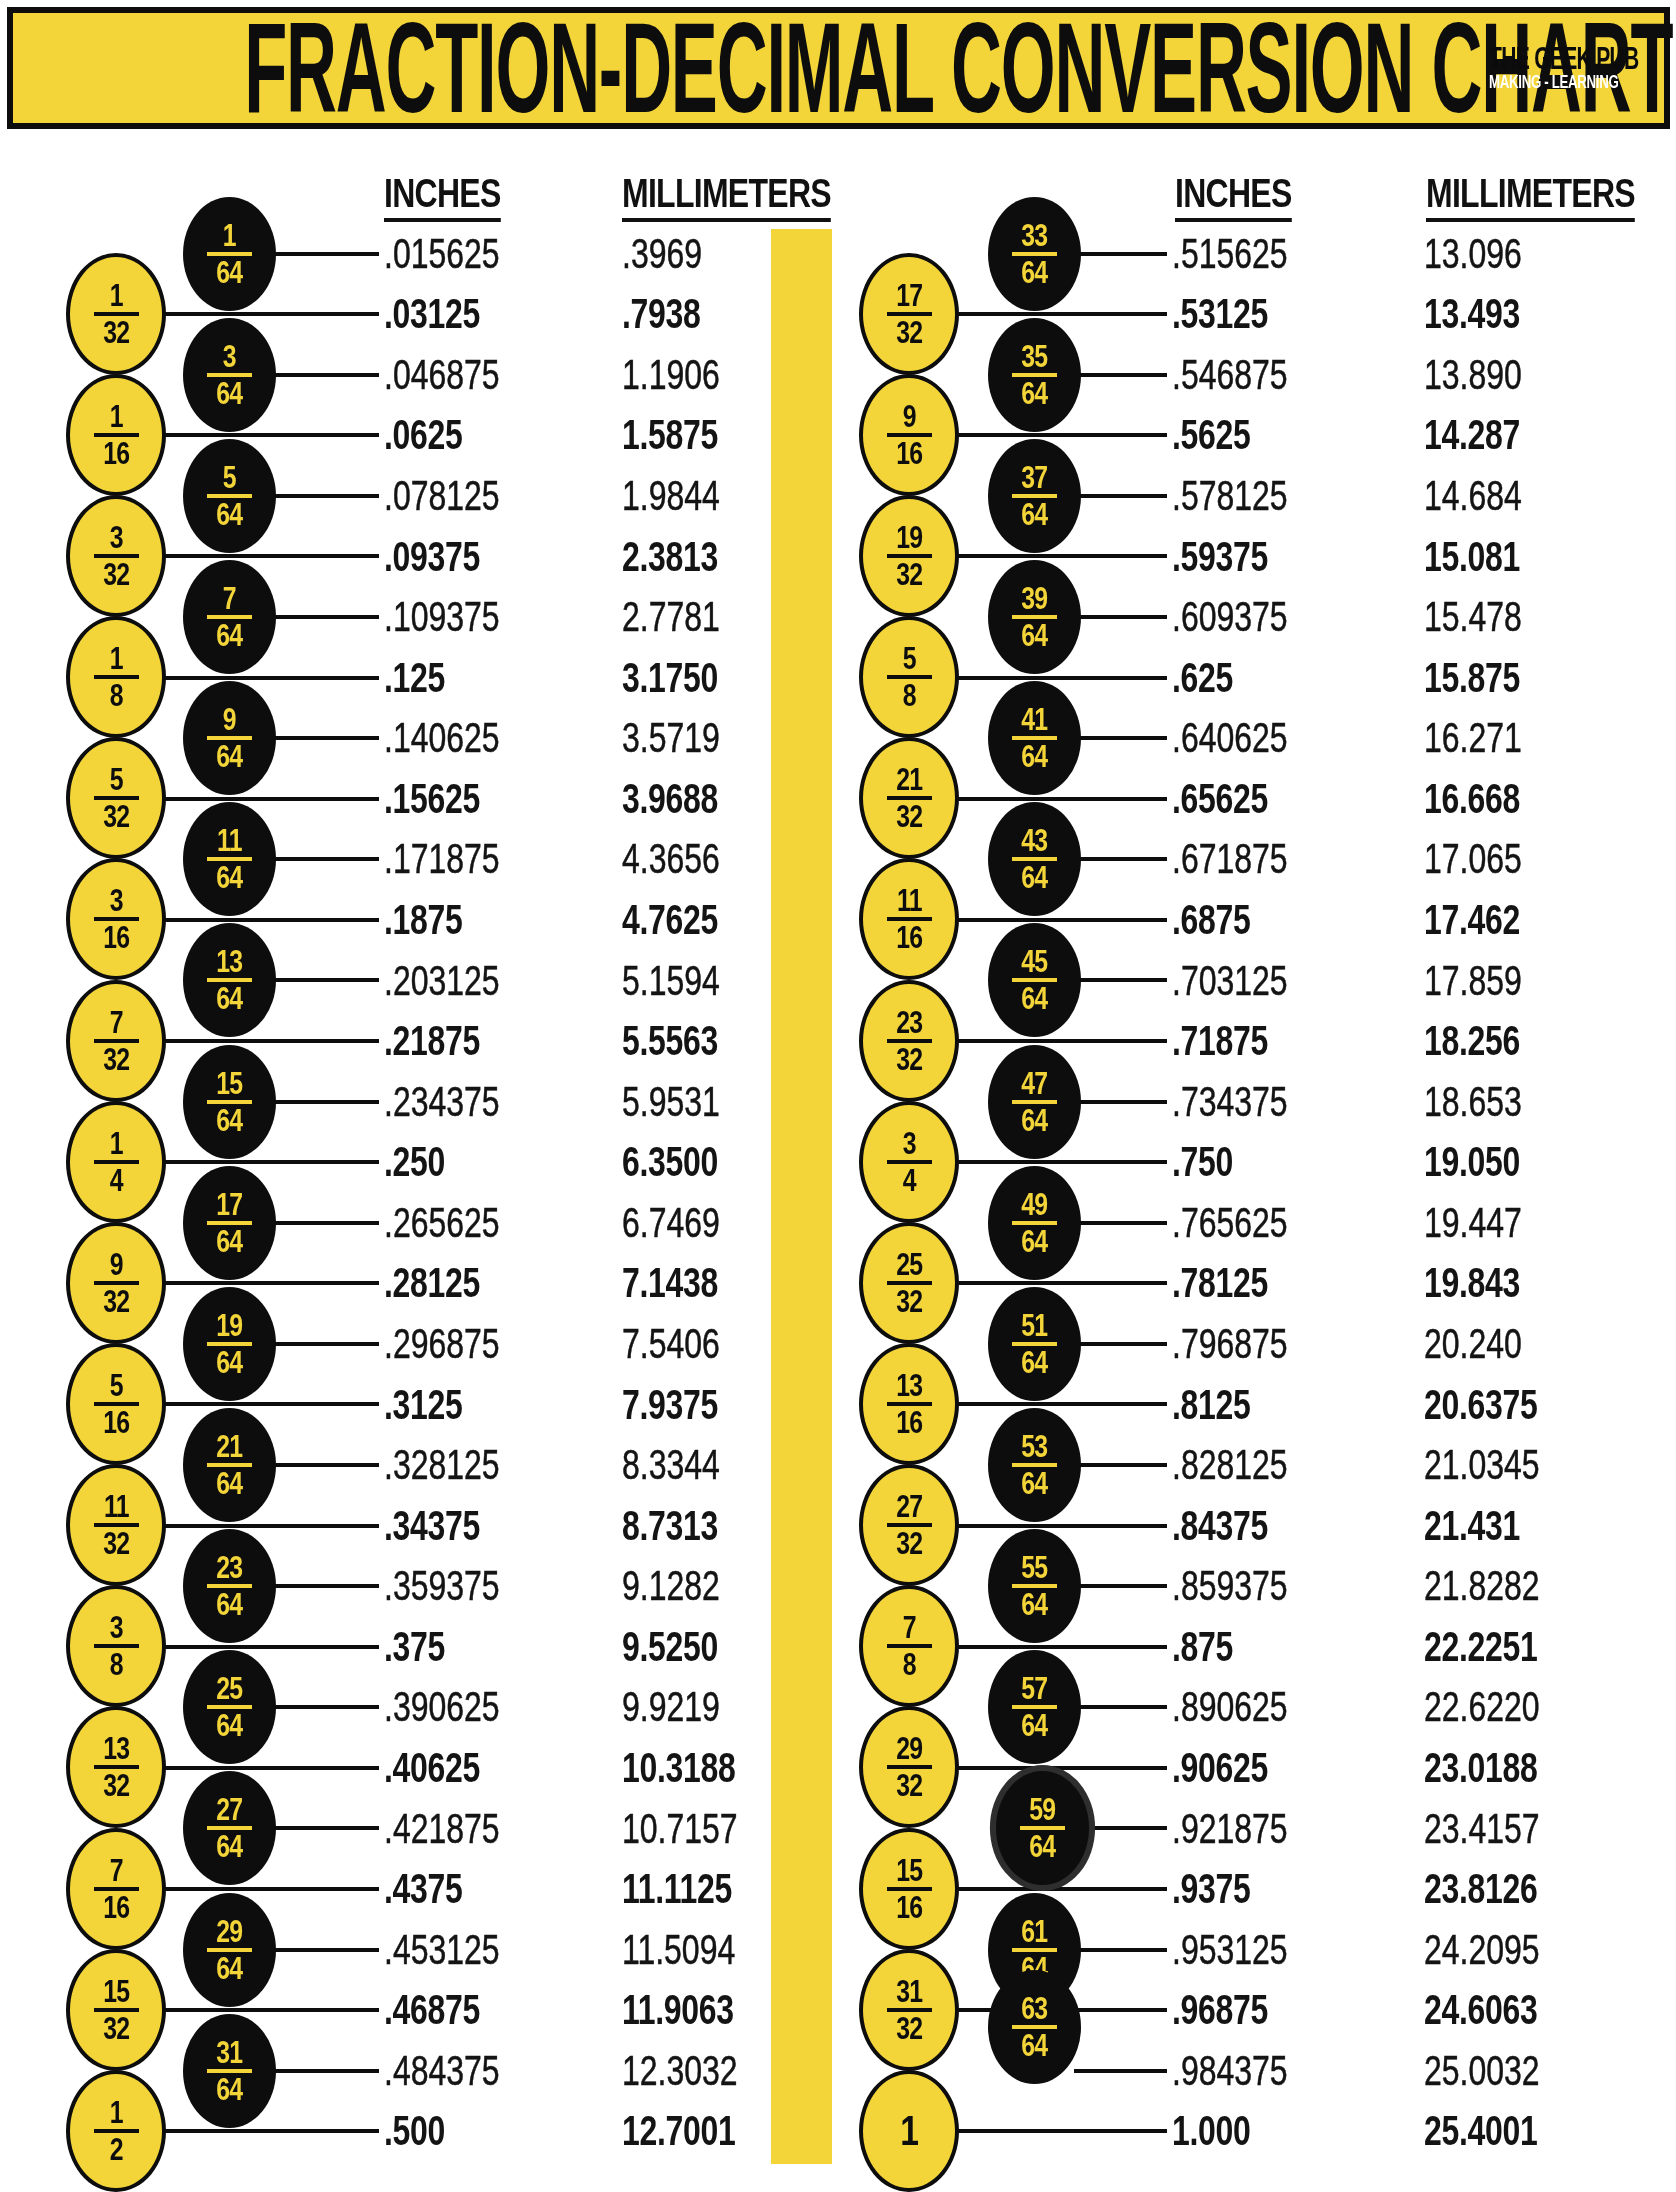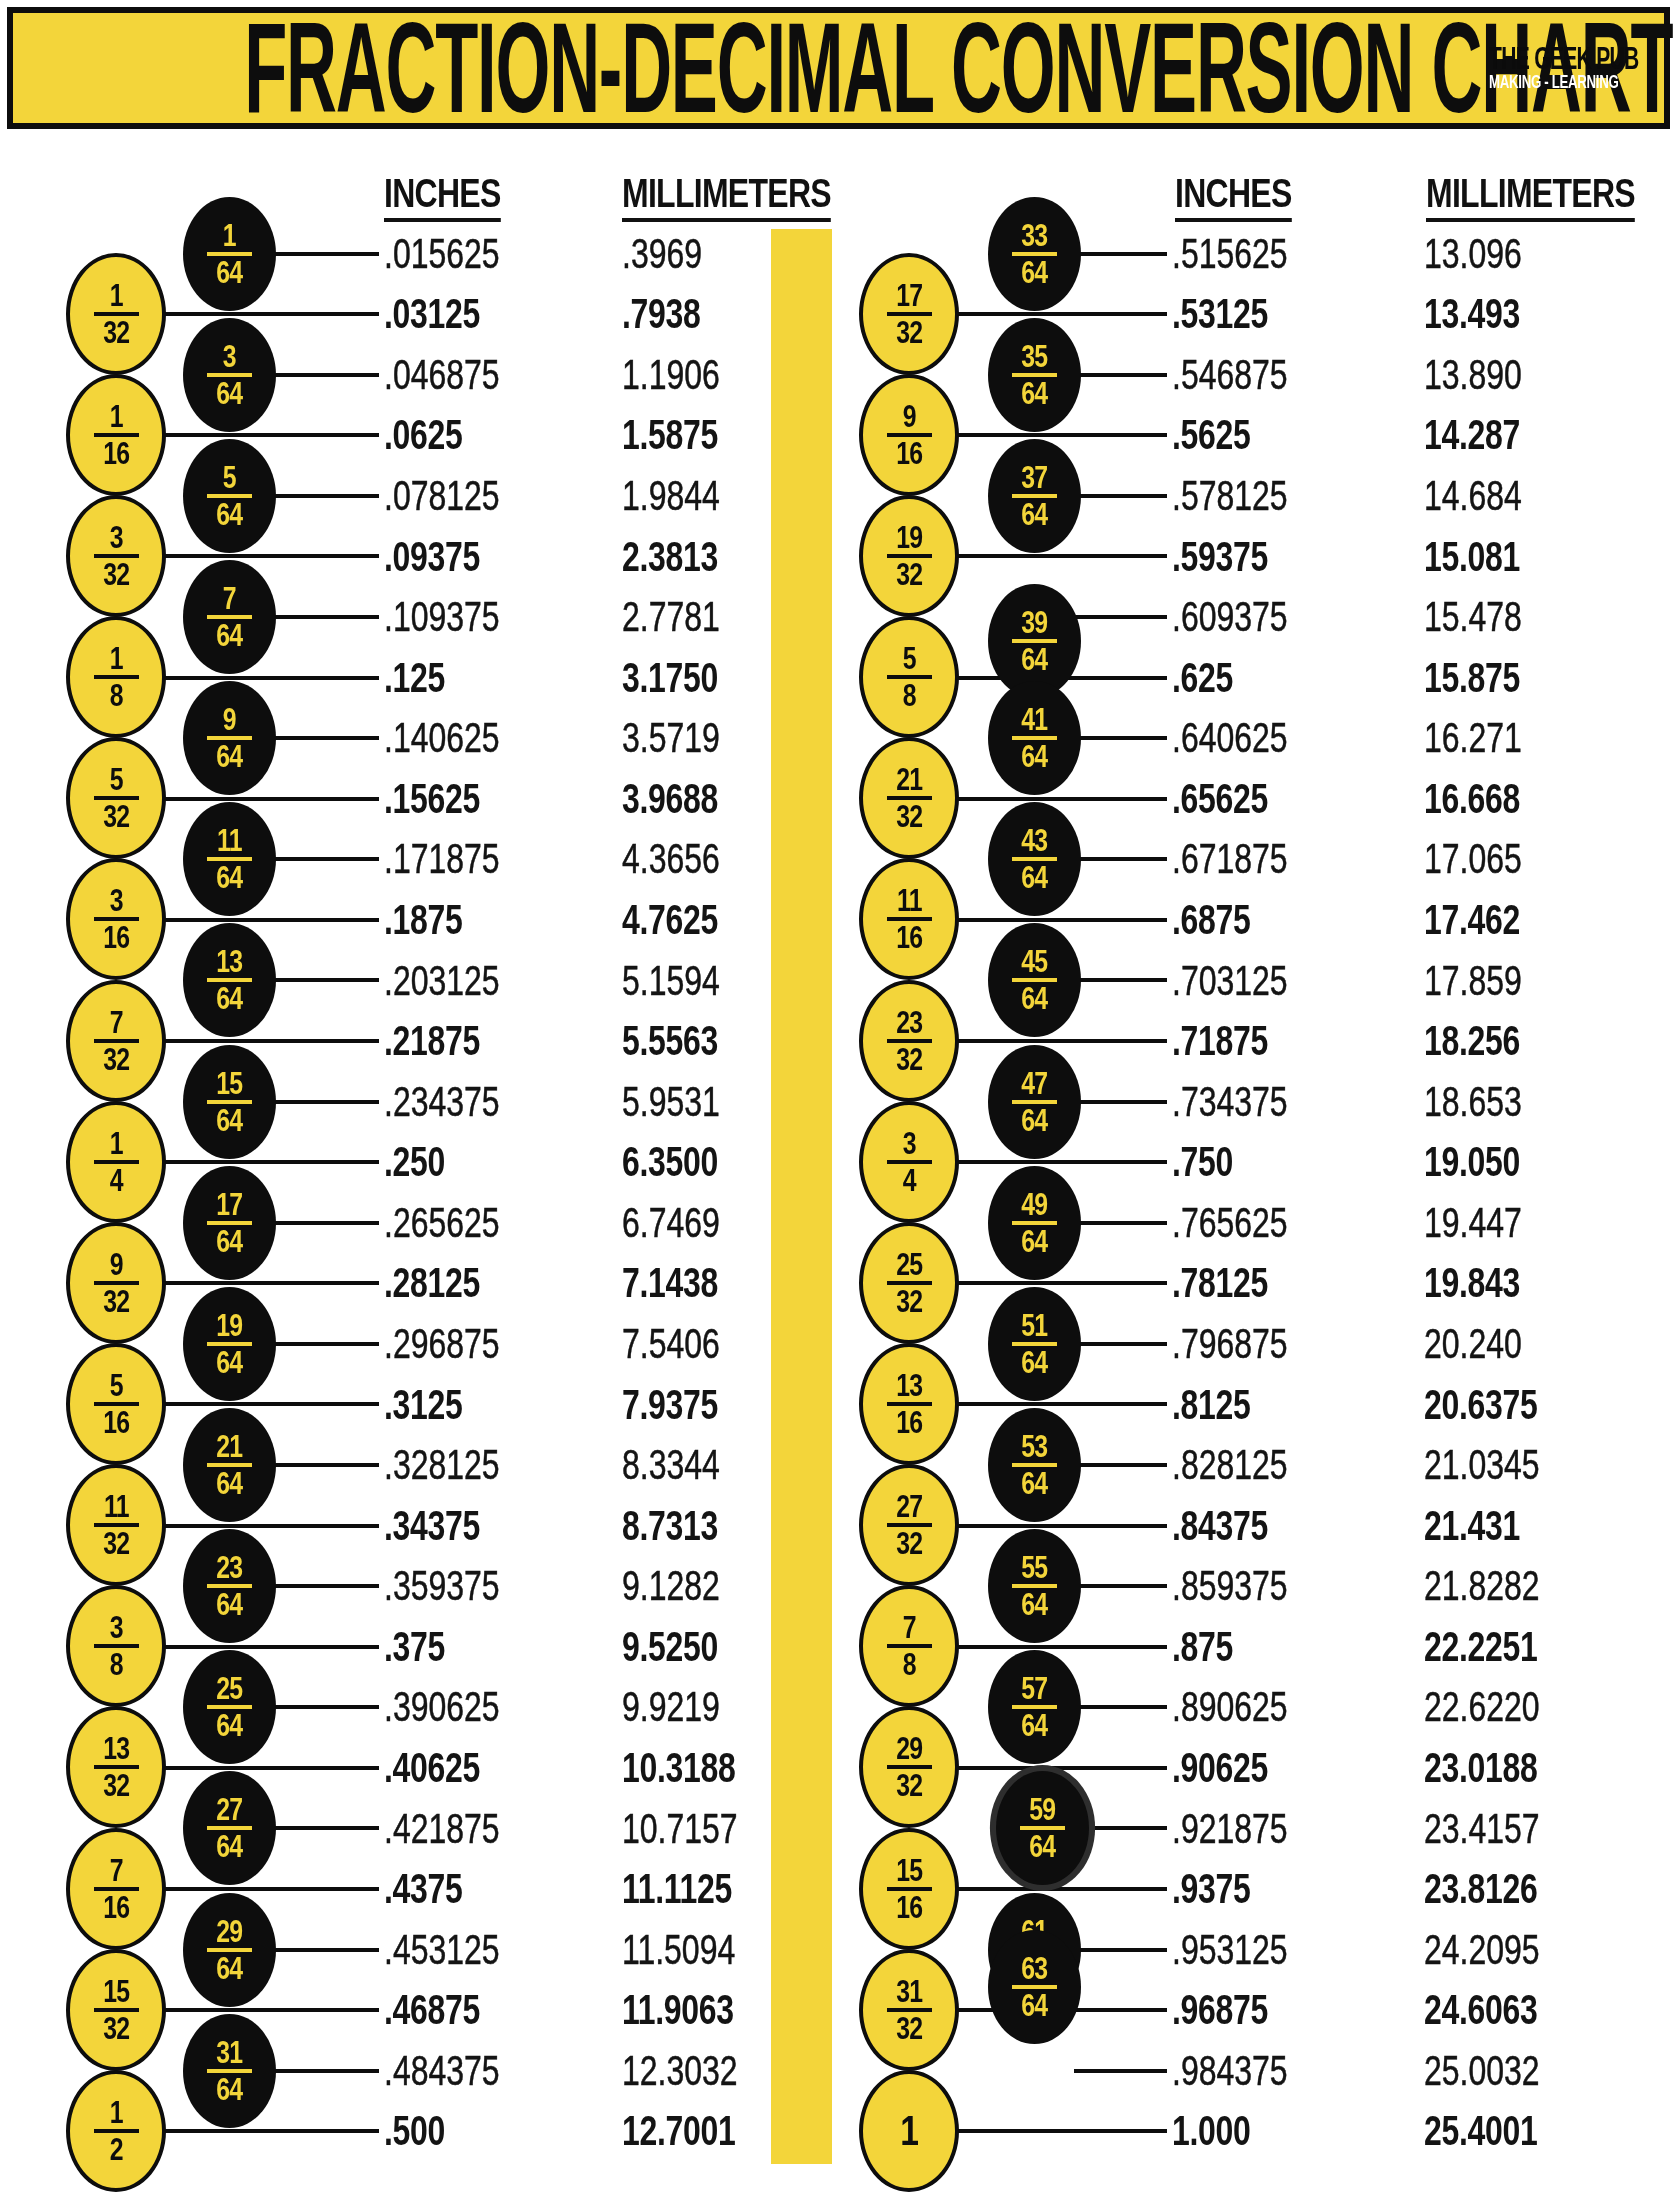--- a/index.html
+++ b/index.html
@@ -159,21 +159,21 @@
       <div class="val major" style="left: 1172px; top: 526px;">.59375</div>
       <div class="val major" style="left: 1424px; top: 526px;">15.081</div>
       <div class="circle minor" style="left: 183px; top: 560px;">
         <span class="frac-num">7</span>
         <span class="frac-bar"></span>
         <span class="frac-den">64</span>
       </div>
       <div class="cline" style="left: 270px; top: 615px; width: 109px;"></div>
       <div class="val minor" style="left: 384px; top: 586px;">.109375</div>
       <div class="val minor" style="left: 622px; top: 586px;">2.7781</div>
-      <div class="circle minor" style="left: 988px; top: 584px;">
+      <div class="circle minor" style="left: 988px; top: 560px;">
         <span class="frac-num">39</span>
         <span class="frac-bar"></span>
         <span class="frac-den">64</span>
       </div>
       <div class="cline" style="left: 1074px; top: 615px; width: 93px;"></div>
       <div class="val minor" style="left: 1172px; top: 586px;">.609375</div>
       <div class="val minor" style="left: 1424px; top: 586px;">15.478</div>
       <div class="circle major" style="left: 66px; top: 616px;">
         <span class="frac-num">1</span>
         <span class="frac-bar"></span>
@@ -543,21 +543,21 @@
       <div class="val major" style="left: 1172px; top: 1979px;">.96875</div>
       <div class="val major" style="left: 1424px; top: 1979px;">24.6063</div>
       <div class="circle minor" style="left: 183px; top: 2014px;">
         <span class="frac-num">31</span>
         <span class="frac-bar"></span>
         <span class="frac-den">64</span>
       </div>
       <div class="cline" style="left: 270px; top: 2069px; width: 109px;"></div>
       <div class="val minor" style="left: 384px; top: 2040px;">.484375</div>
       <div class="val minor" style="left: 622px; top: 2040px;">12.3032</div>
-      <div class="circle minor" style="left: 988px; top: 1930px;">
+      <div class="circle minor" style="left: 988px; top: 1970px;">
         <span class="frac-num">63</span>
         <span class="frac-bar"></span>
         <span class="frac-den">64</span>
       </div>
       <div class="cline" style="left: 1074px; top: 2069px; width: 93px;"></div>
       <div class="val minor" style="left: 1172px; top: 2040px;">.984375</div>
       <div class="val minor" style="left: 1424px; top: 2040px;">25.0032</div>
       <div class="circle major" style="left: 66px; top: 2070px;">
         <span class="frac-num">1</span>
         <span class="frac-bar"></span>

